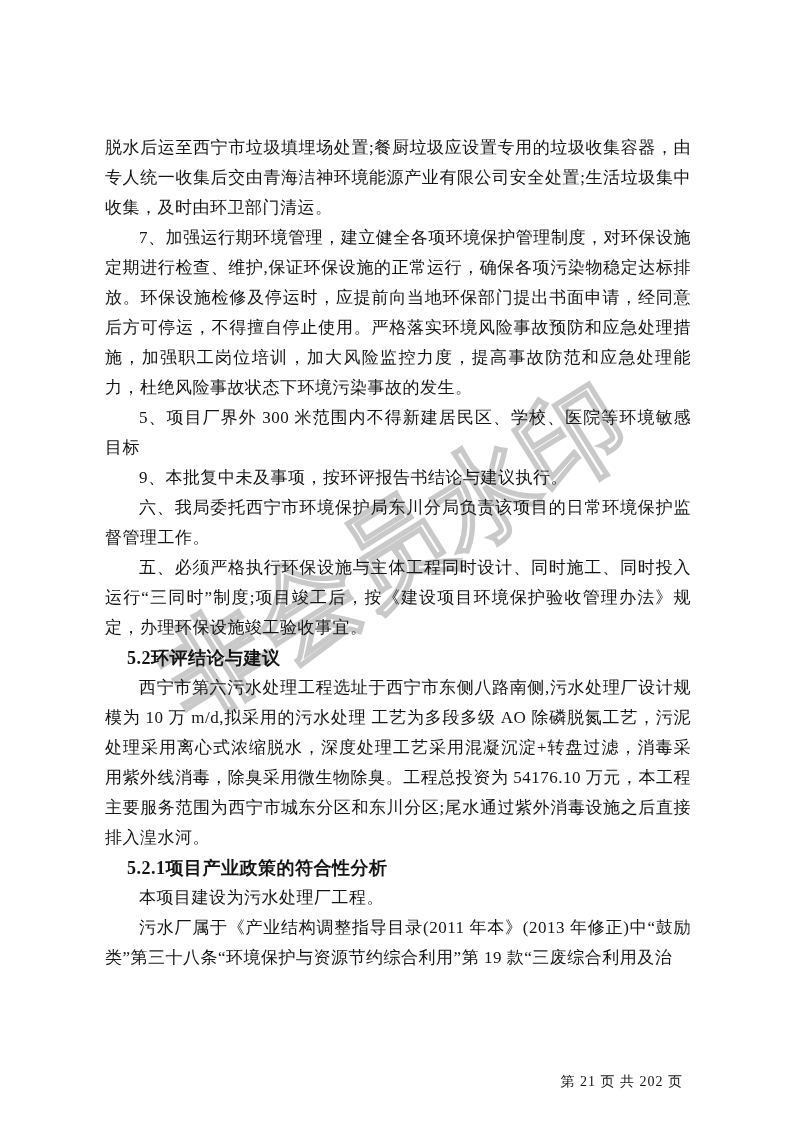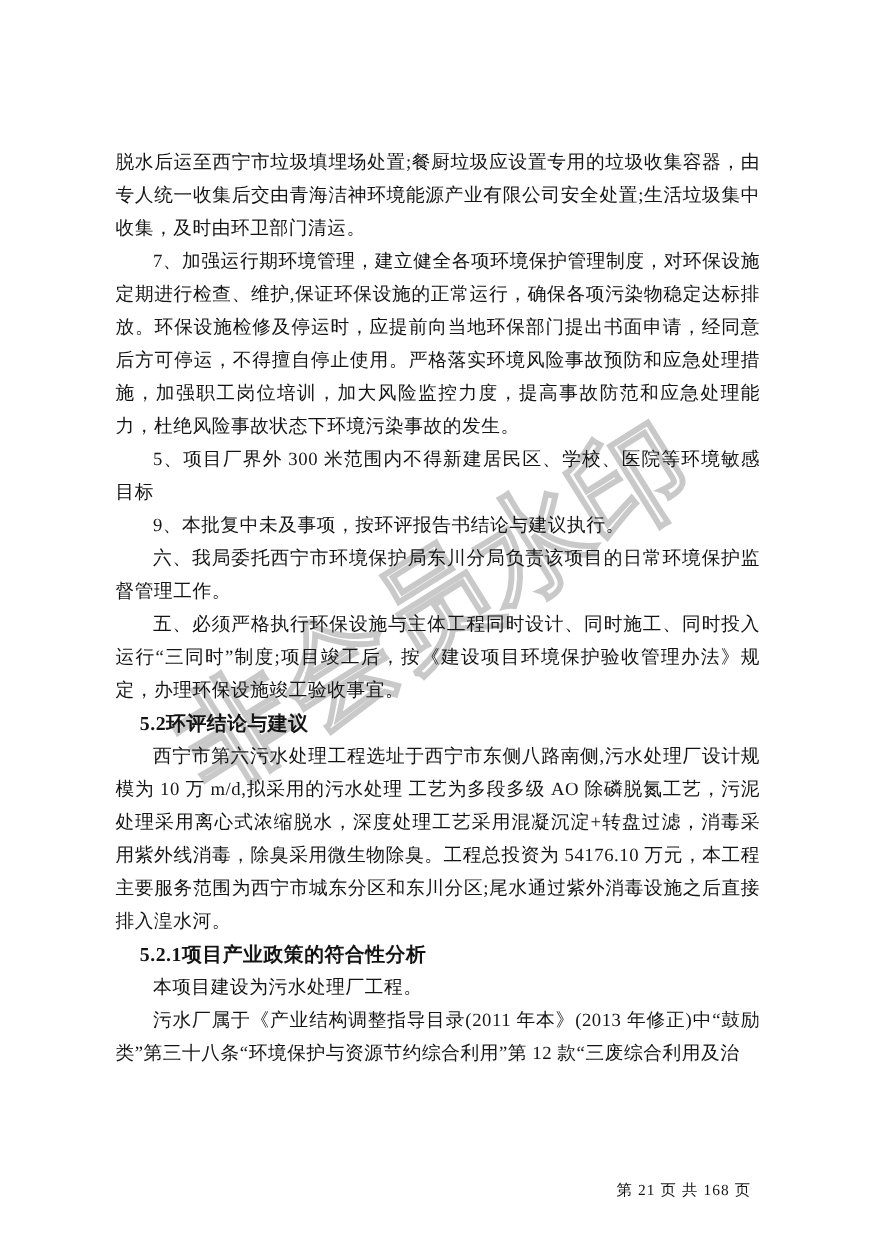--- a/index.html
+++ b/index.html
@@ -86,18 +86,18 @@
     <p class="par">脱水后运至西宁市垃圾填埋场处置;餐厨垃圾应设置专用的垃圾收集容器，由专人统一收集后交由青海洁神环境能源产业有限公司安全处置;生活垃圾集中收集，及时由环卫部门清运。</p>
     <p class="par indent">7、加强运行期环境管理，建立健全各项环境保护管理制度，对环保设施定期进行检查、维护,保证环保设施的正常运行，确保各项污染物稳定达标排放。环保设施检修及停运时，应提前向当地环保部门提出书面申请，经同意后方可停运，不得擅自停止使用。严格落实环境风险事故预防和应急处理措施，加强职工岗位培训，加大风险监控力度，提高事故防范和应急处理能力，杜绝风险事故状态下环境污染事故的发生。</p>
     <p class="par indent">5、项目厂界外 300 米范围内不得新建居民区、学校、医院等环境敏感目标</p>
     <p class="par indent">9、本批复中未及事项，按环评报告书结论与建议执行。</p>
     <p class="par indent">六、我局委托西宁市环境保护局东川分局负责该项目的日常环境保护监督管理工作。</p>
     <p class="par indent">五、必须严格执行环保设施与主体工程同时设计、同时施工、同时投入运行“三同时”制度;项目竣工后，按《建设项目环境保护验收管理办法》规定，办理环保设施竣工验收事宜。</p>
     <h2 class="heading">5.2环评结论与建议</h2>
     <p class="par indent">西宁市第六污水处理工程选址于西宁市东侧八路南侧,污水处理厂设计规模为 10 万 m/d,拟采用的污水处理 工艺为多段多级 AO 除磷脱氮工艺，污泥处理采用离心式浓缩脱水，深度处理工艺采用混凝沉淀+转盘过滤，消毒采用紫外线消毒，除臭采用微生物除臭。工程总投资为 54176.10 万元，本工程主要服务范围为西宁市城东分区和东川分区;尾水通过紫外消毒设施之后直接排入湟水河。</p>
     <h3 class="heading">5.2.1项目产业政策的符合性分析</h3>
     <p class="par indent">本项目建设为污水处理厂工程。</p>
-    <p class="par indent">污水厂属于《产业结构调整指导目录(2011 年本》(2013 年修正)中“鼓励类”第三十八条“环境保护与资源节约综合利用”第 12 款“三废综合利用及治</p>
+    <p class="par indent">污水厂属于《产业结构调整指导目录(2011 年本》(2013 年修正)中“鼓励类”第三十八条“环境保护与资源节约综合利用”第 19 款“三废综合利用及治</p>
   </div>
 
-  <div class="footer">第 21 页 共 168 页</div>
+  <div class="footer">第 21 页 共 202 页</div>
 
 </div>
 
 </body></html>

